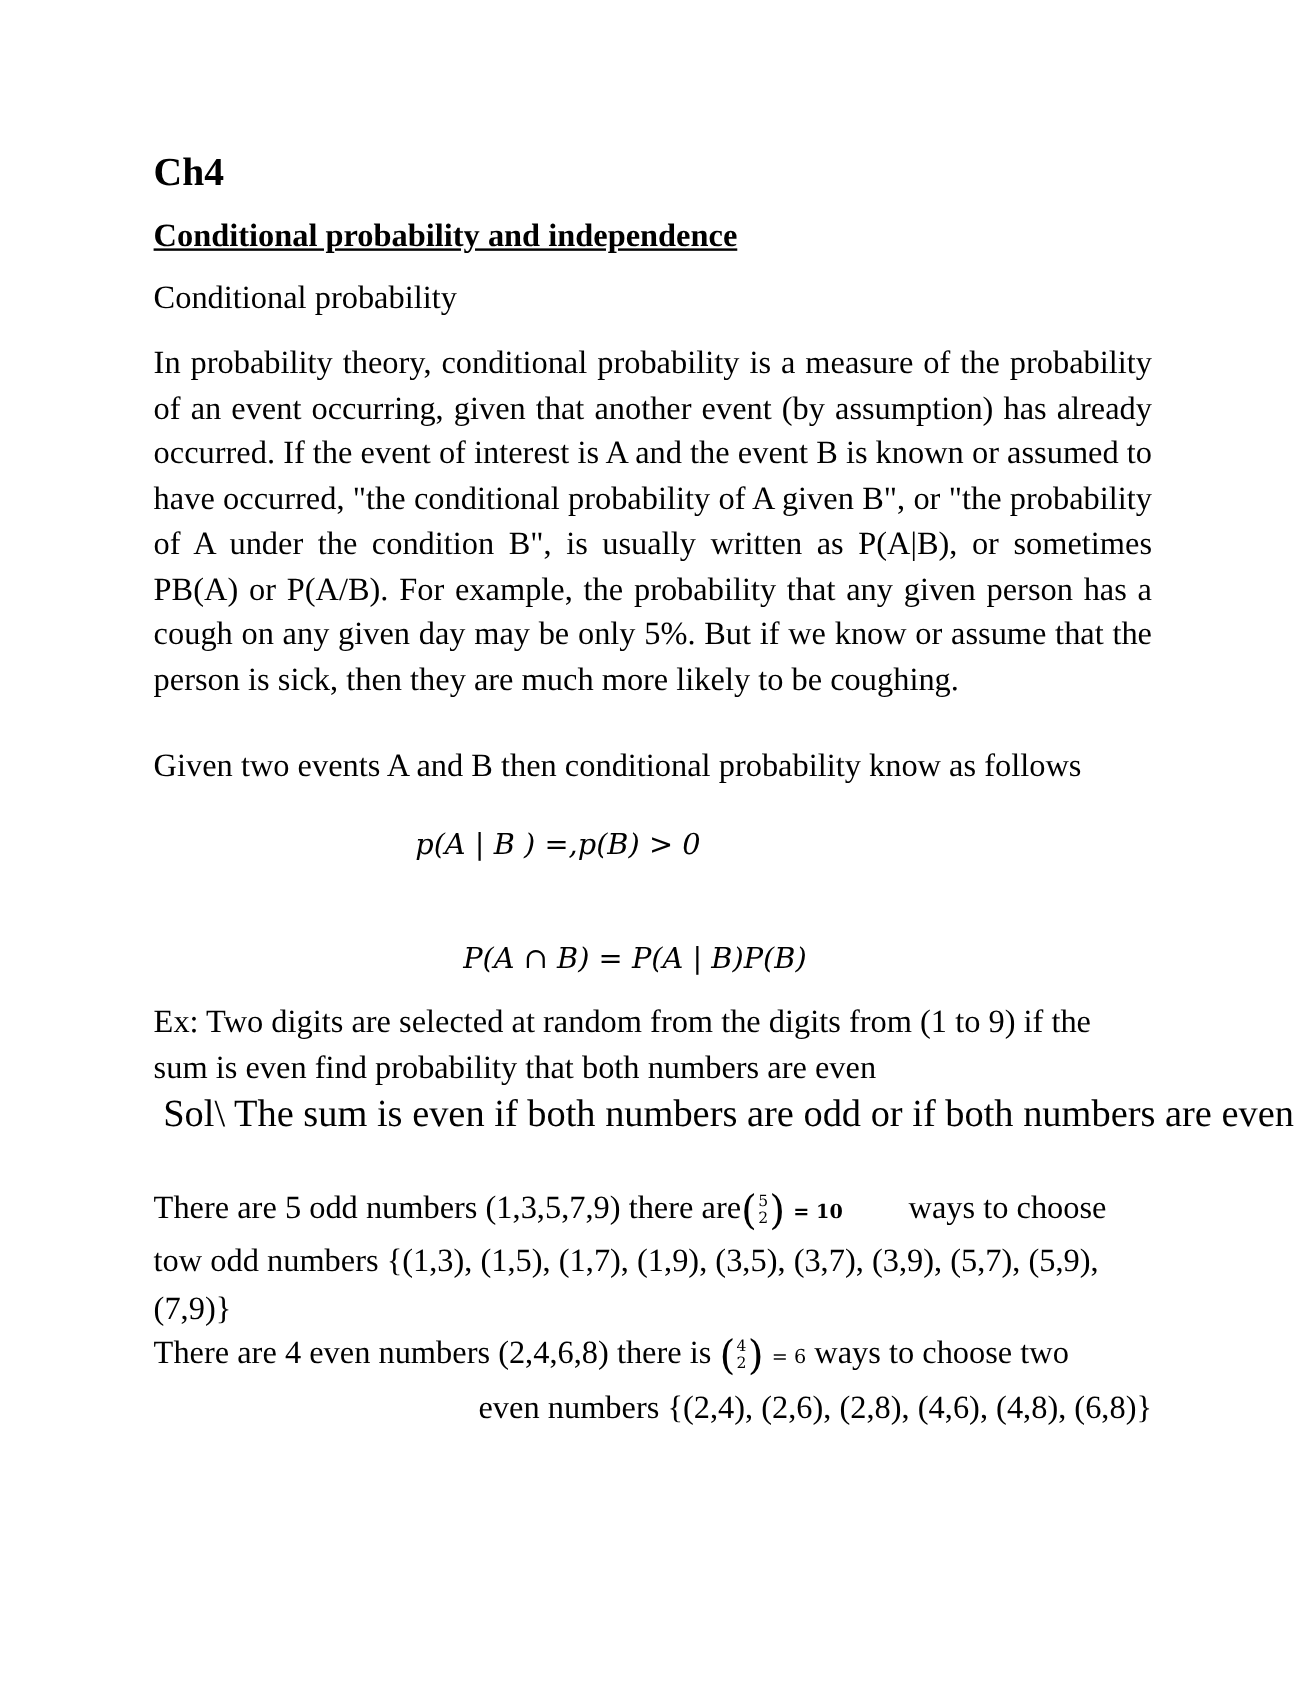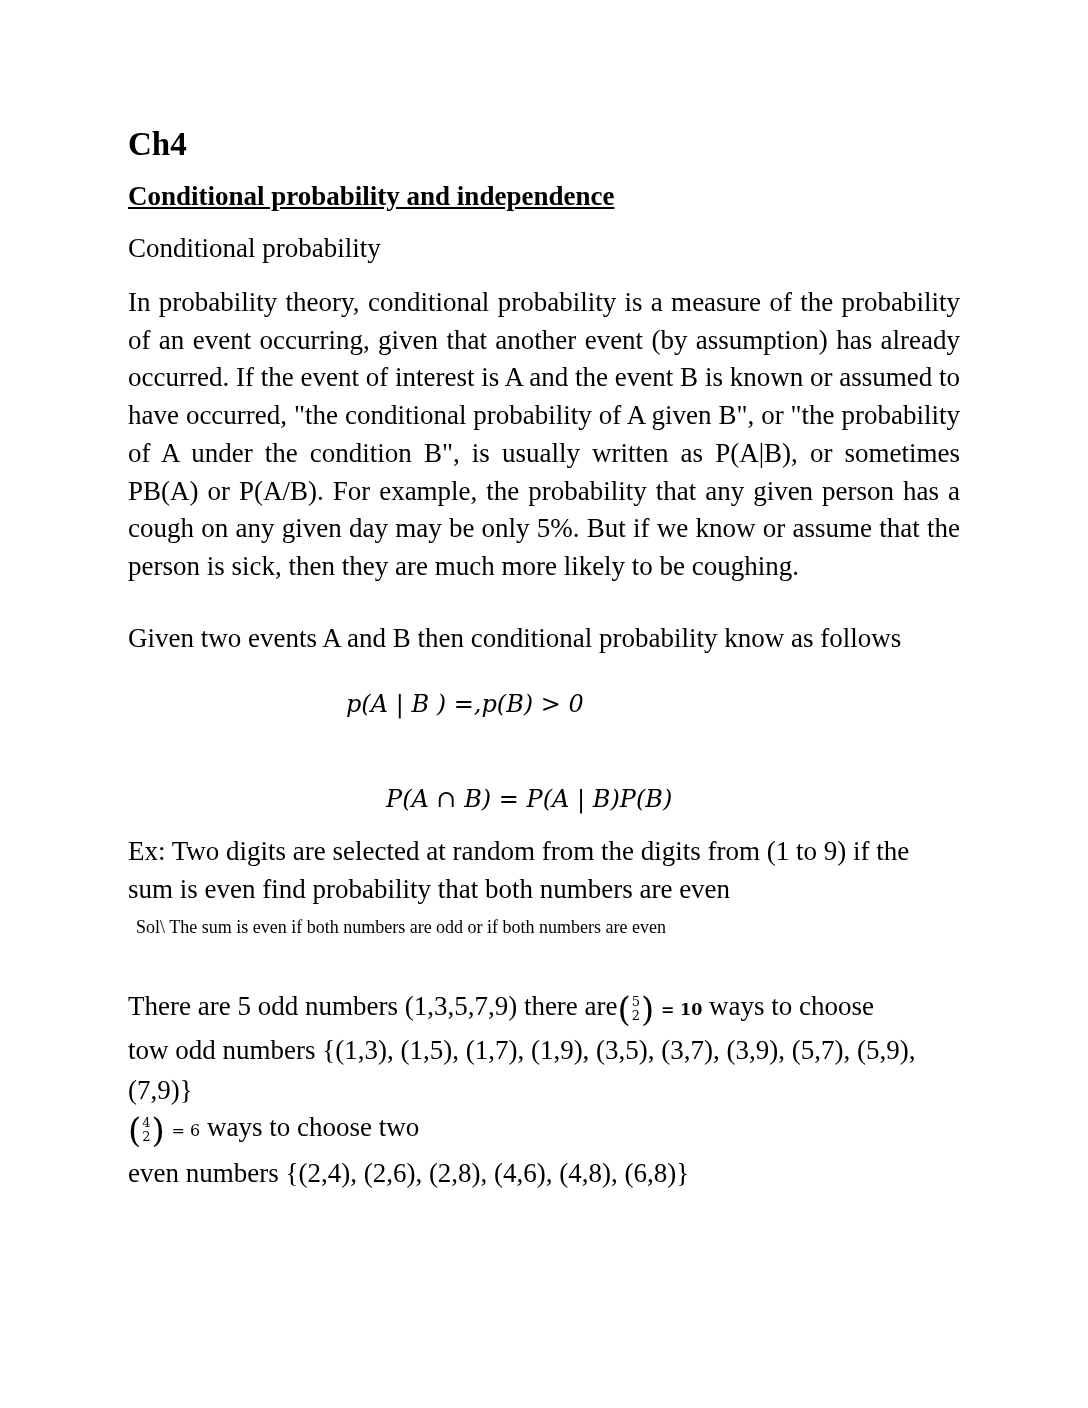--- a/index.html
+++ b/index.html
@@ -14,21 +14,21 @@
           text-align: justify; text-align-last: left; }
   .given { top: 610px; margin-top: 12px; }
   .math { font-family: "DejaVu Serif", serif; font-style: italic; font-size: 24px; }
   .formula1 { position: absolute; left: 218px; top: 690px; height: 72px; display: flex; align-items: flex-start; }
   .frac { display: inline-flex; flex-direction: column; align-items: center; margin: 0 6px; }
   .frac .num { padding: 0 4px 2px 4px; border-bottom: 2px solid #000; line-height: 32px; }
   .frac .den { padding-top: 2px; line-height: 32px; }
   .formula2 { position: absolute; left: 258px; top: 782px; line-height: 34px; }
   .ex { position: absolute; left: 0; top: 832px; width: 832px; font-size: 27px; line-height: 38px; }
   .ex .l { white-space: nowrap; }
-  .sol { position: absolute; left: 8px; top: 908px; font-size: 18px; line-height: 38px; white-space: nowrap; }
+  .sol { position: absolute; left: 8px; top: 908px; font-size: 32px; line-height: 38px; white-space: nowrap; }
   .odd { position: absolute; left: 0; top: 986px; width: 832px; font-size: 27px; line-height: 40px; }
   .even { position: absolute; left: 0; top: 1106px; width: 832px; font-size: 27px; line-height: 42px; }
   .binom { display: inline-flex; align-items: center; font-family: "DejaVu Serif", serif; font-style: normal; vertical-align: middle; }
   .binom .par { font-size: 34px; line-height: 34px; }
   .binom .st { display: inline-flex; flex-direction: column; align-items: center; font-size: 13px; line-height: 14px; padding: 0 1px; }
   .mathup { font-family: "DejaVu Serif", serif; font-size: 16px; }
   .bold { font-weight: bold; }
 </style>
 </head>
 <body>
@@ -56,33 +56,33 @@
   <div class="odd">
     <div style="white-space:nowrap;">
       <span>There are 5 odd numbers (1,3,5,7,9) there are</span><span class="binom">
           <span class="par">(</span>
           <span class="st">
             <span>5</span>
             <span>2</span>
           </span>
           <span class="par">)</span>
         </span>
-      <span class="mathup bold">= 10</span><span style="white-space:pre;"> ways to choose</span>
+      <span class="mathup bold">= 10</span><span style="white-space:pre;margin-left:48px;"> ways to choose</span>
     </div>
     <div style="white-space:nowrap;">tow odd numbers {(1,3), (1,5), (1,7), (1,9), (3,5), (3,7), (3,9), (5,7), (5,9),</div>
     <div style="white-space:nowrap;">(7,9)}</div>
   </div>
 
   <div class="even">
     <div style="white-space:nowrap;">
-      <span class="binom">
+      <span style="white-space:pre;">There are 4 even numbers (2,4,6,8) there is </span><span class="binom">
           <span class="par">(</span>
           <span class="st">
             <span>4</span>
             <span>2</span>
           </span>
           <span class="par">)</span>
         </span>
       <span class="mathup">= 6</span><span style="white-space:pre;"> ways to choose two</span>
     </div>
-    <div style="white-space:nowrap;">even numbers {(2,4), (2,6), (2,8), (4,6), (4,8), (6,8)}</div>
+    <div style="white-space:nowrap;text-align:right;">even numbers {(2,4), (2,6), (2,8), (4,6), (4,8), (6,8)}</div>
   </div>
 </div>
 
 </body></html>

